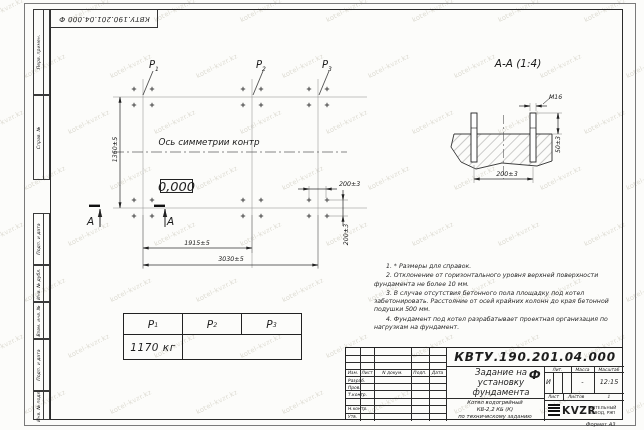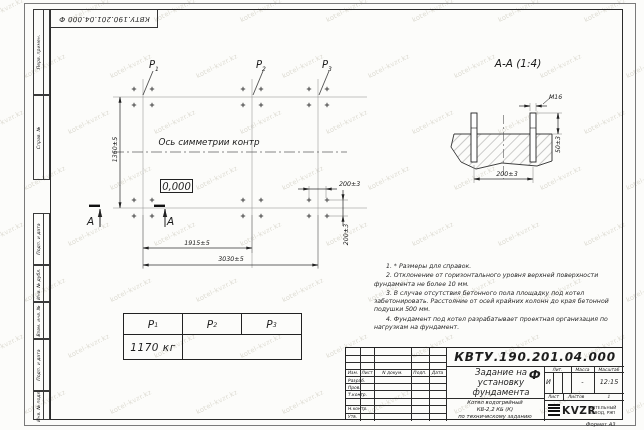--- a/index.html
+++ b/index.html
@@ -190,21 +190,21 @@
       <path d="M69,150.8 H80" stroke="#111" stroke-width="2.4"></path>
       <line x1="80" y1="172" x2="80" y2="154" stroke="#222" stroke-width="1" marker-end="url(#arr)"></line>
     </g>
   </svg>
 
   <span class="lbl" style="left:149px;top:59px;font-size:10px;"><span>P</span><sub>1</sub></span>
   <span class="lbl" style="left:256px;top:59px;font-size:10px;"><span>P</span><sub>2</sub></span>
   <span class="lbl" style="left:322px;top:59px;font-size:10px;"><span>P</span><sub>3</sub></span>
   <span class="lbl ctr" style="left:156px;top:137px;width:106px;font-size:8.8px;">Ось симметрии контр</span>
   <div class="abs" style="left:160px;top:179px;width:33px;height:14px;border:1px solid #222;box-sizing:border-box;display:flex;align-items:center;justify-content:center;">
-    <span class="it" style="font-size:10px;">0,000</span>
+    <span class="it" style="font-size:13px;">0,000</span>
   </div>
   <span class="lbl ctr rot90" style="left:98px;top:146px;width:32px;font-size:6.3px;">1360±5</span>
   <span class="lbl ctr" style="left:177px;top:239px;width:40px;font-size:6.3px;">1915±5</span>
   <span class="lbl ctr" style="left:211px;top:255px;width:40px;font-size:6.3px;">3030±5</span>
   <span class="lbl" style="left:339px;top:180px;font-size:6.3px;">200±3</span>
   <span class="lbl ctr rot90" style="left:331px;top:231px;width:28px;font-size:6.3px;">200±3</span>
   <span class="lbl" style="left:87px;top:215px;font-size:10.5px;">А</span>
   <span class="lbl" style="left:167px;top:215px;font-size:10.5px;">А</span>
 
   <svg class="abs" style="left:440px;top:85px;" width="145" height="112" viewBox="0 0 145 112">

